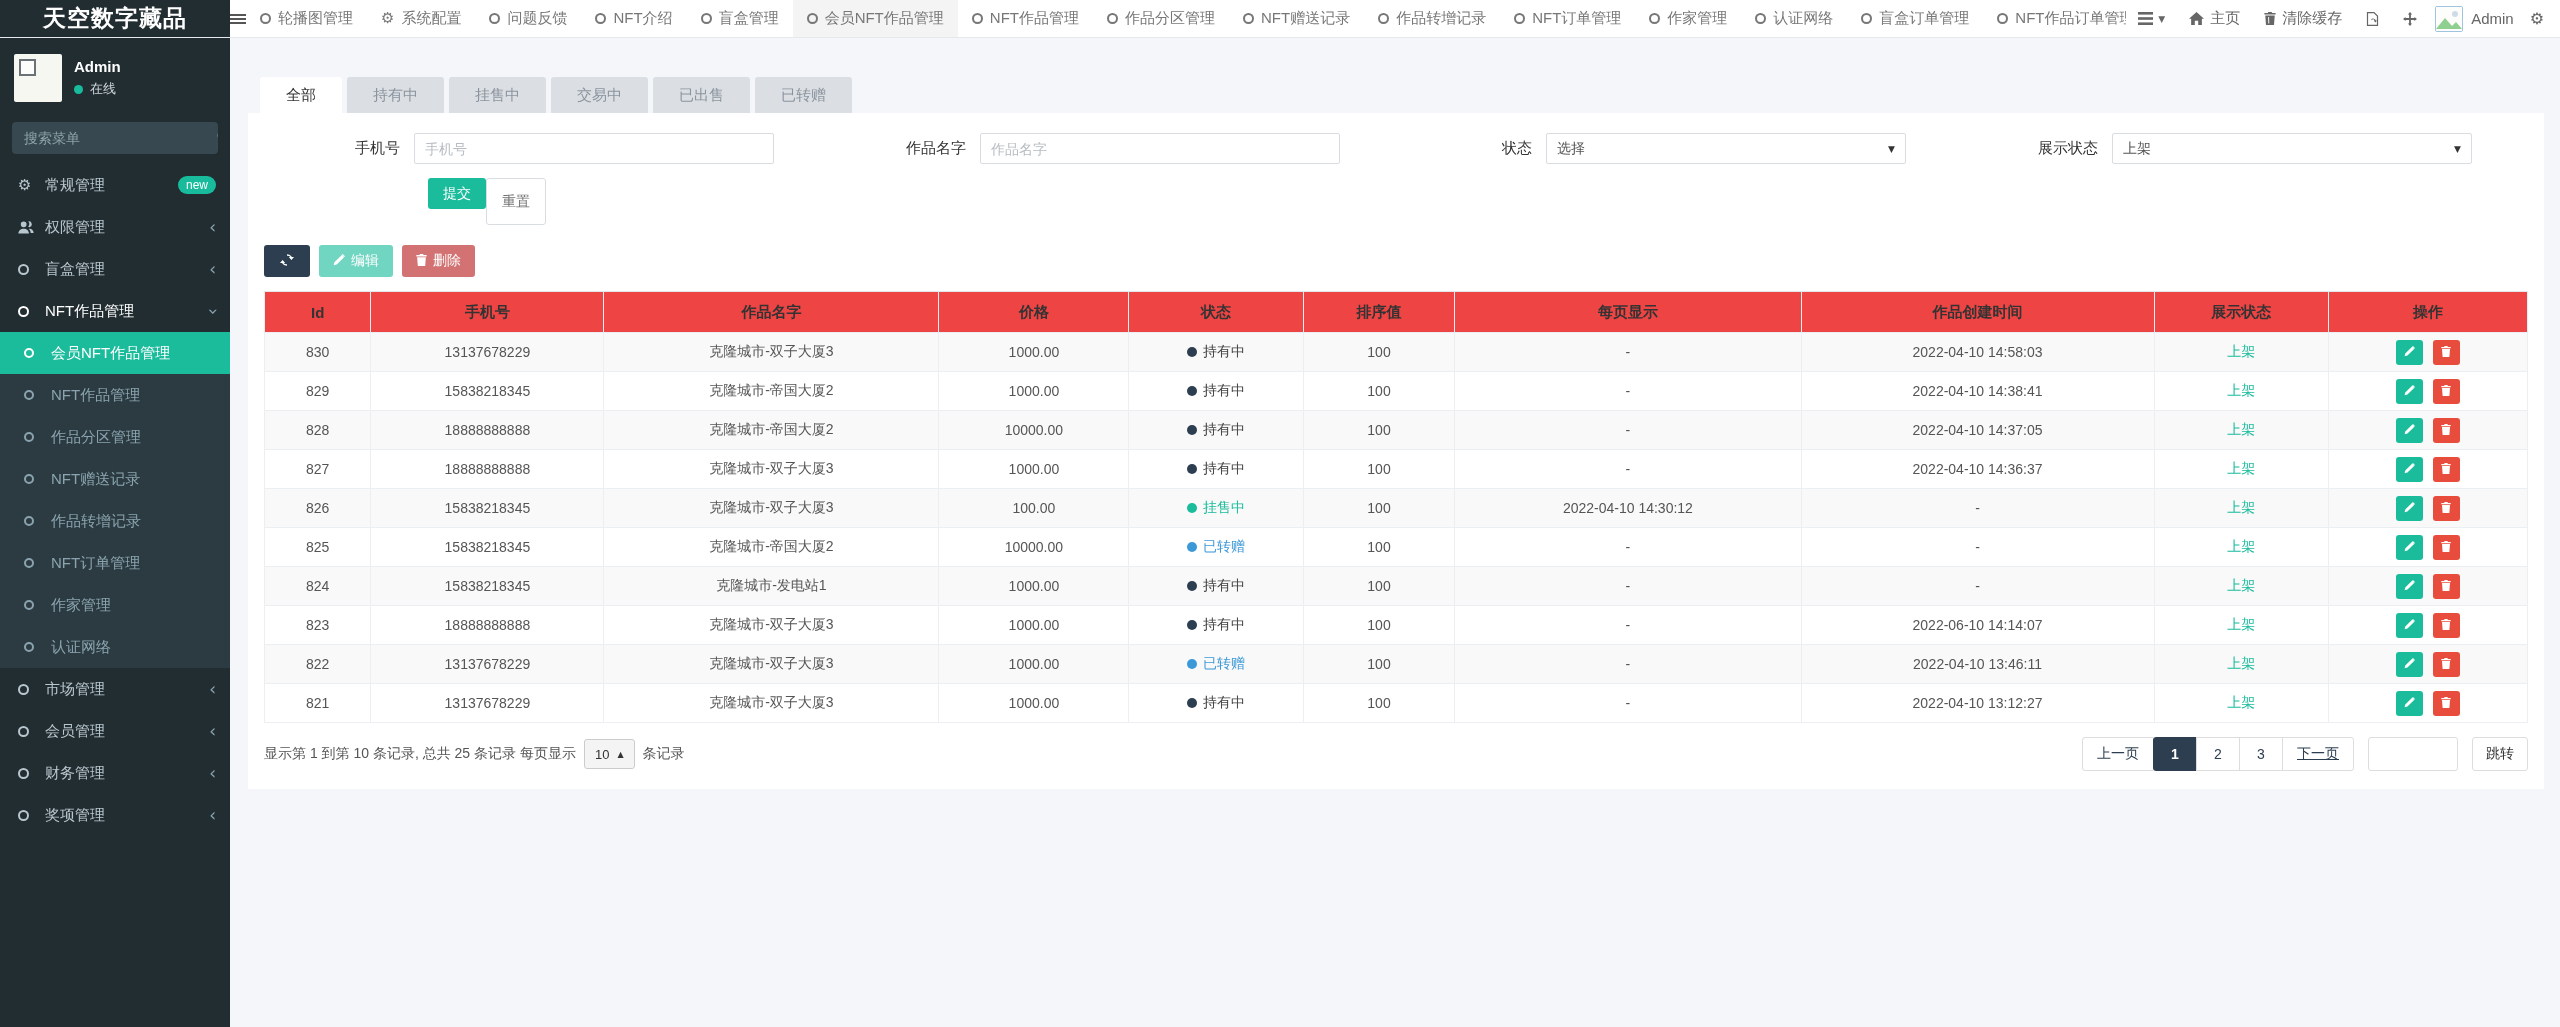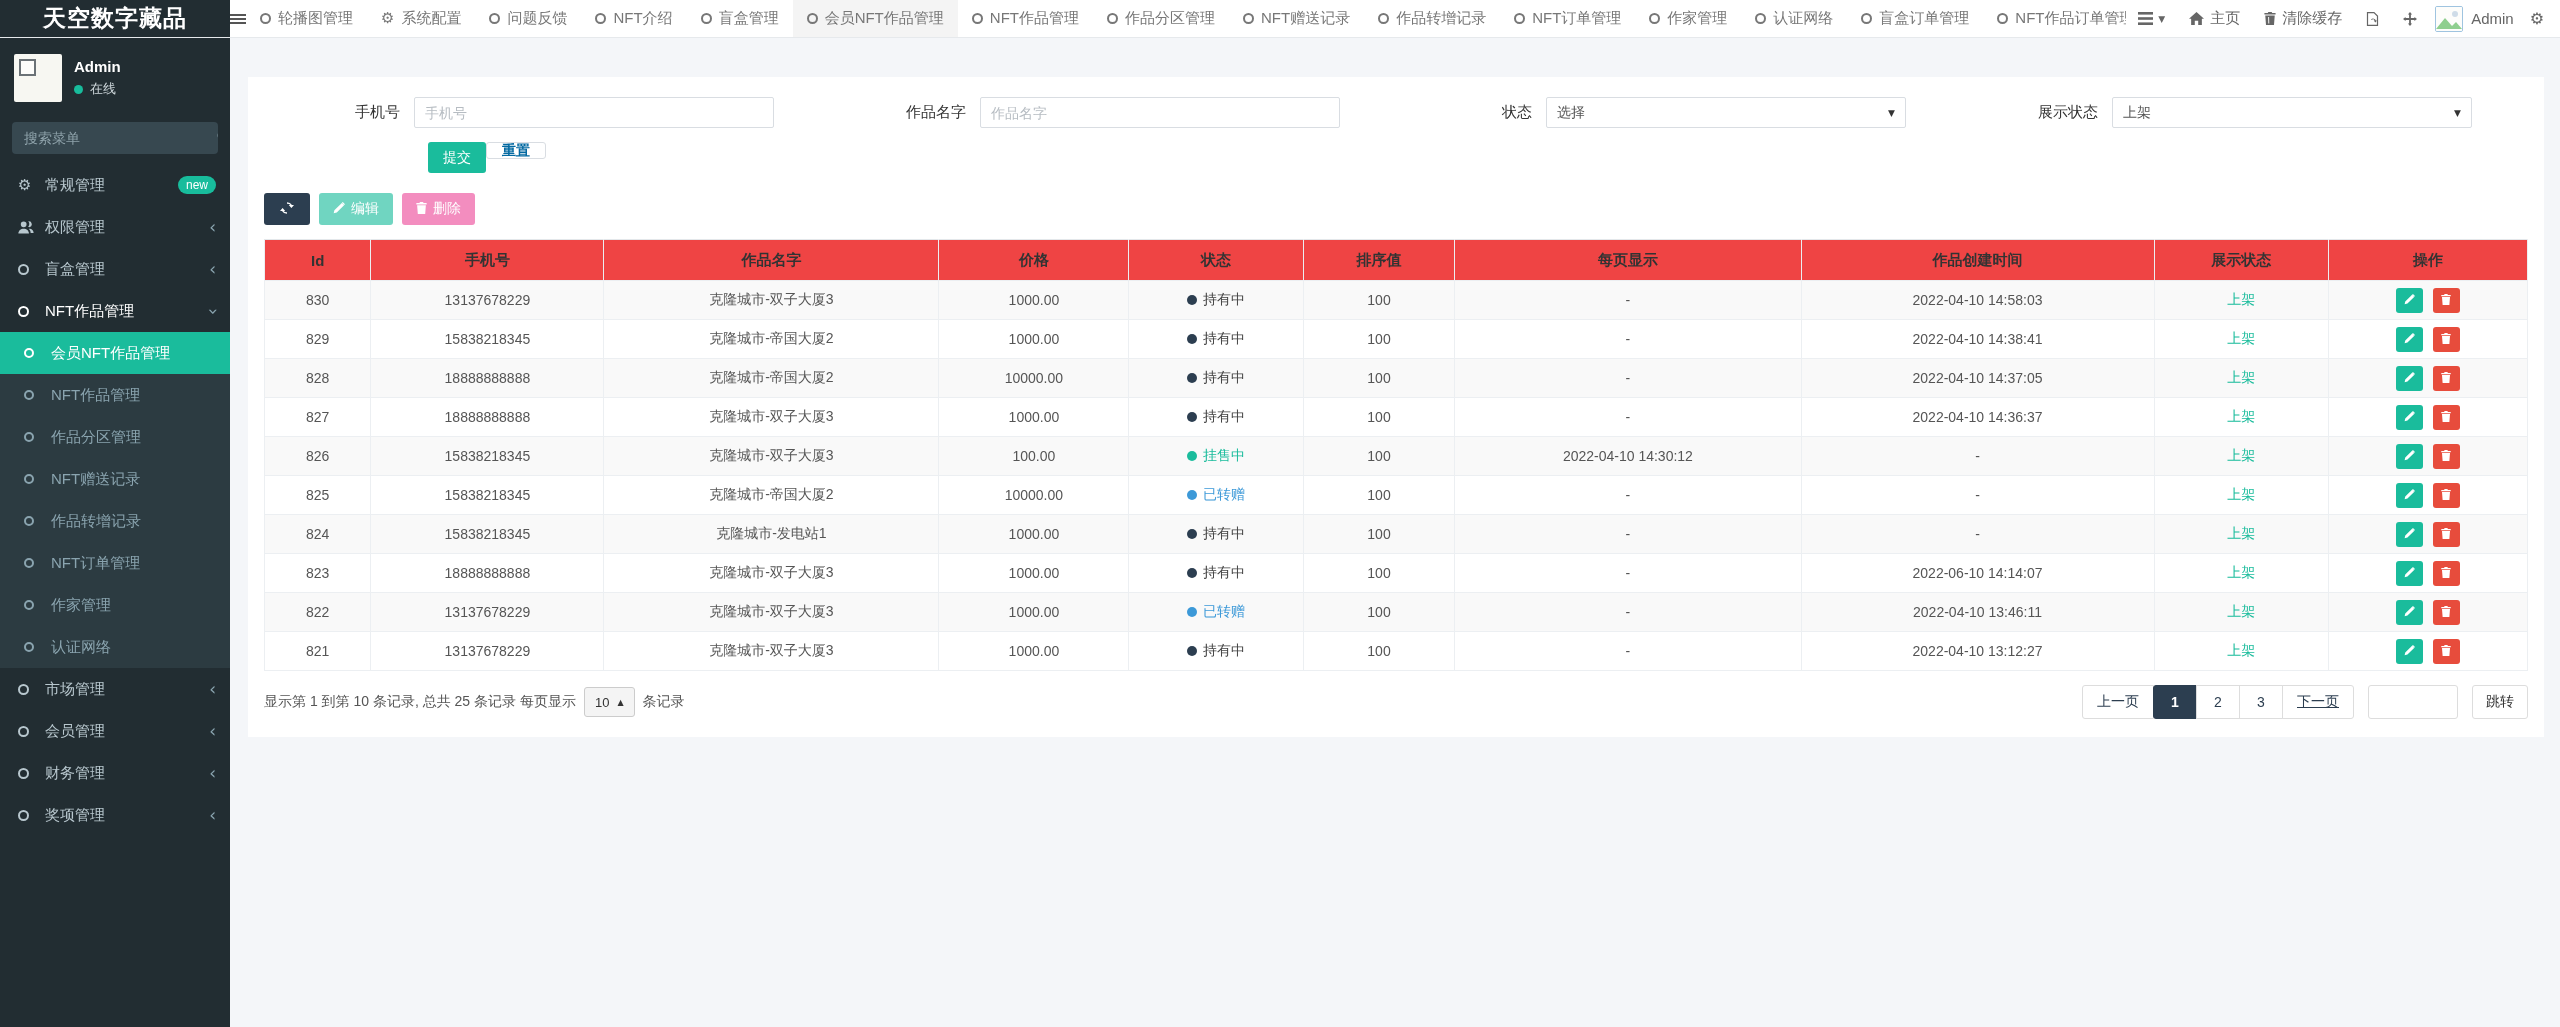--- a/index.html
+++ b/index.html
@@ -68,26 +68,26 @@
   .f-input { flex:1; max-width:360px; height:31px; border:1px solid #d9dde2; border-radius:2px;
     padding:0 10px; font-size:14px; color:#333; outline:none; font-family:inherit;}
   .f-input::placeholder { color:#b6bcc2;}
   .f-select { flex:1; max-width:360px; height:31px; border:1px solid #d9dde2; border-radius:2px;
     display:flex; align-items:center; padding:0 10px; font-size:14px; color:#555; cursor:pointer; background:#fff;}
   .f-select .sel-text { flex:1;}
   .f-select .sel-caret { font-size:9px; color:#333; font-family:"DejaVu Sans",sans-serif;}
   .fbuttons { padding:14px 16px 0 180px; display:flex; gap:0;}
   .btn { border:none; border-radius:3px; font-size:14px; cursor:pointer; font-family:inherit; display:inline-flex; align-items:center; justify-content:center;}
   .btn-submit { background:#1abc9c; color:#fff; height:31px; padding:0 15px;}
-  .btn-reset { background:#fff; color:#0369a1; border:1px solid #d9dde2; height:17px; padding:0 15px;font-weight:bold;}
+  .btn-reset { background:#fff; color:#737373; border:1px solid #d9dde2; height:47px; padding:0 15px;}
 
   .toolbar { display:flex; gap:9px; padding:20px 16px 14px;}
   .btn-refresh { background:#2c3e50; color:#fff; width:46px; height:32px;}
   .btn-edit { background:#1abc9c; color:#fff; height:32px; padding:0 14px; opacity:.62; gap:6px;}
-  .btn-del { background:#ec4899; color:#fff; height:32px; padding:0 14px; opacity:.62; gap:6px;}
+  .btn-del { background:#b91c1c; color:#fff; height:32px; padding:0 14px; opacity:.62; gap:6px;}
 
   .tblwrap { padding:0 16px;}
   table.grid { width:100%; border-collapse:collapse; table-layout:fixed;}
   .grid th, .grid td { border:1px solid #eceff2; text-align:center; font-size:14px; overflow:hidden; white-space:nowrap;}
   .grid th { height:41px; font-size:15px; color:#333; font-weight:bold; background:#ef4444; border-top:1px solid #e3e7ea;}
   .grid td { height:39px; color:#555;}
   .grid tbody tr:nth-child(odd){ background:#f9f9f9;}
   .status { display:inline-flex; align-items:center; gap:6px;}
   .status .dot { width:10px; height:10px; border-radius:50%; display:inline-block;}
   .status.holding .dot{ background:#2c3e50;} .status.holding .stxt{ color:#444;}
@@ -404,20 +404,40 @@
     <span class="icon-slot">
           <span class="ring"></span>
         </span>
     <span class="m-label">奖项管理</span>
   <span class="chev">‹</span>
       </li>
     </ul>
 </aside>
 
 <main class="main">
+  <div class="tabs">
+      <span class="tab active">
+        <span>全部</span>
+      </span>
+      <span class="tab">
+        <span>持有中</span>
+      </span>
+      <span class="tab">
+        <span>挂售中</span>
+      </span>
+      <span class="tab">
+        <span>交易中</span>
+      </span>
+      <span class="tab">
+        <span>已出售</span>
+      </span>
+      <span class="tab">
+        <span>已转赠</span>
+      </span>
+    </div>
   <div class="panel">
 
     <div class="filters">
       <div class="fgroup">
         <label>手机号</label>
         <input class="f-input" type="text" placeholder="手机号" style="">
       </div>
       <div class="fgroup">
         <label>作品名字</label>
         <input class="f-input" type="text" placeholder="作品名字" style="">

